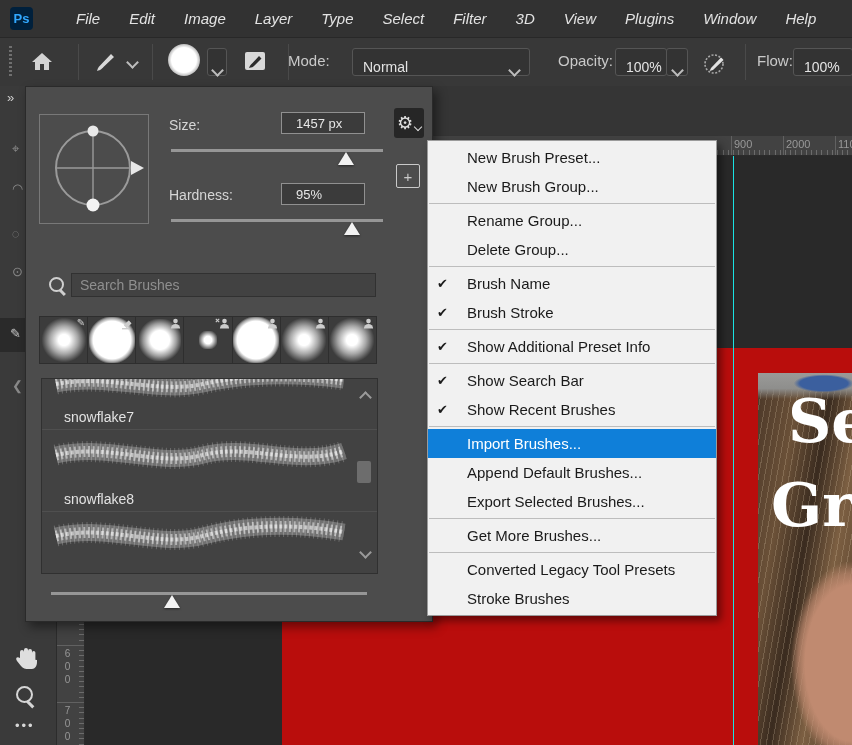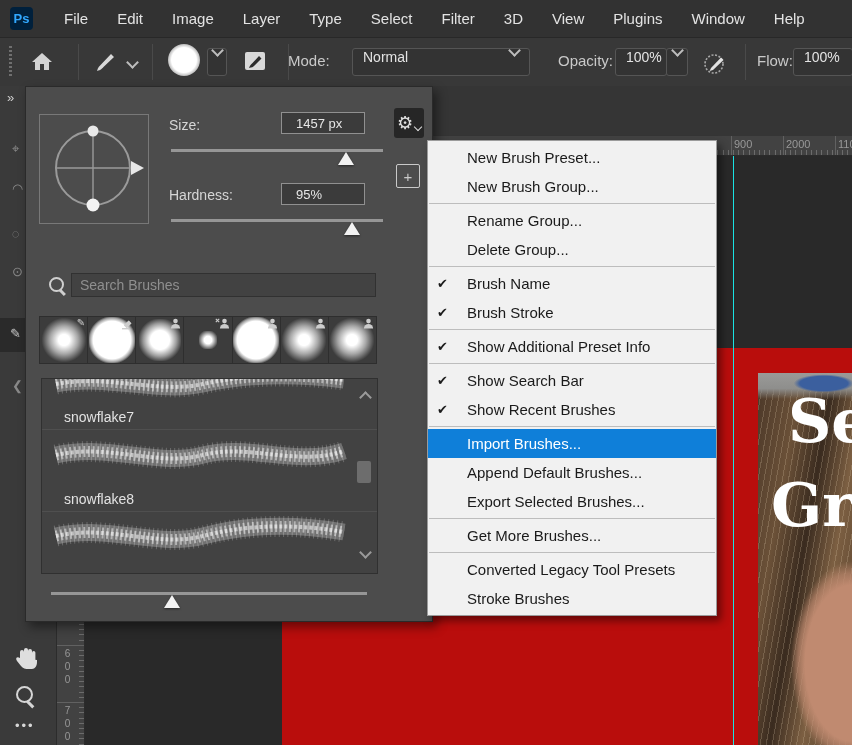--- a/index.html
+++ b/index.html
@@ -5,31 +5,31 @@
   html,body{margin:0;padding:0;background:#202020;}
   #app{position:relative;width:852px;height:745px;overflow:hidden;
        font-family:"Liberation Sans",sans-serif;background:#323232;
        -webkit-font-smoothing:antialiased;}
   
   #menubar{position:absolute;left:0;top:0;width:852px;height:38px;background:#323232;
            display:flex;align-items:center;border-bottom:1px solid #282828;box-sizing:border-box;}
   #ps-logo{width:23px;height:23px;margin-left:10px;border-radius:4px;background:#00203c;
            color:#31a8ff;font-size:13px;font-weight:bold;display:flex;align-items:center;
            justify-content:center;}
-  #menubar-items{display:flex;gap:29px;margin-left:31px;}
+  #menubar-items{display:flex;gap:29px;margin-left:43px;font-style:italic;}
   .menu-item{color:#e3e3e3;font-size:15px;cursor:default;}
   
   #optionsbar{position:absolute;left:0;top:38px;width:852px;height:48px;background:#383838;}
   .grip{position:absolute;left:9px;top:8px;width:3px;height:32px;
         background:repeating-linear-gradient(180deg,#6f6f6f 0 2px,transparent 2px 4px);}
   .vdiv{position:absolute;top:6px;width:1px;height:36px;background:#4a4a4a;}
   .optlabel{position:absolute;color:#c9c9c9;font-size:15px;top:14px;}
   .optbox{position:absolute;top:10px;height:28px;background:#333333;border:1px solid #555;
           border-radius:3px;box-sizing:border-box;color:#e3e3e3;font-size:14px;
-          display:flex;align-items:flex-start;padding-left:10px;}
+          display:flex;align-items:flex-end;padding-left:10px;}
   .chev{display:inline-block;width:7px;height:7px;border-right:2px solid #bdbdbd;
         border-bottom:2px solid #bdbdbd;transform:rotate(45deg);}
   .brush-preview{position:absolute;left:168px;top:6px;width:32px;height:32px;border-radius:50%;
         background:radial-gradient(circle,#ffffff 55%,rgba(255,255,255,.55) 75%,transparent 95%);}
   .brush-size-num{position:absolute;left:164px;top:68px;width:40px;text-align:center;
         color:#ededed;font-size:12px;}
   
   #toolbar{position:absolute;left:0;top:86px;width:57px;height:659px;background:#3a3a3a;
            border-right:1px solid #2c2c2c;box-sizing:border-box;z-index:6;overflow:hidden;}
   #toolbar .collapse{position:absolute;left:7px;top:4px;color:#cfcfcf;font-size:13px;letter-spacing:-2px;}

